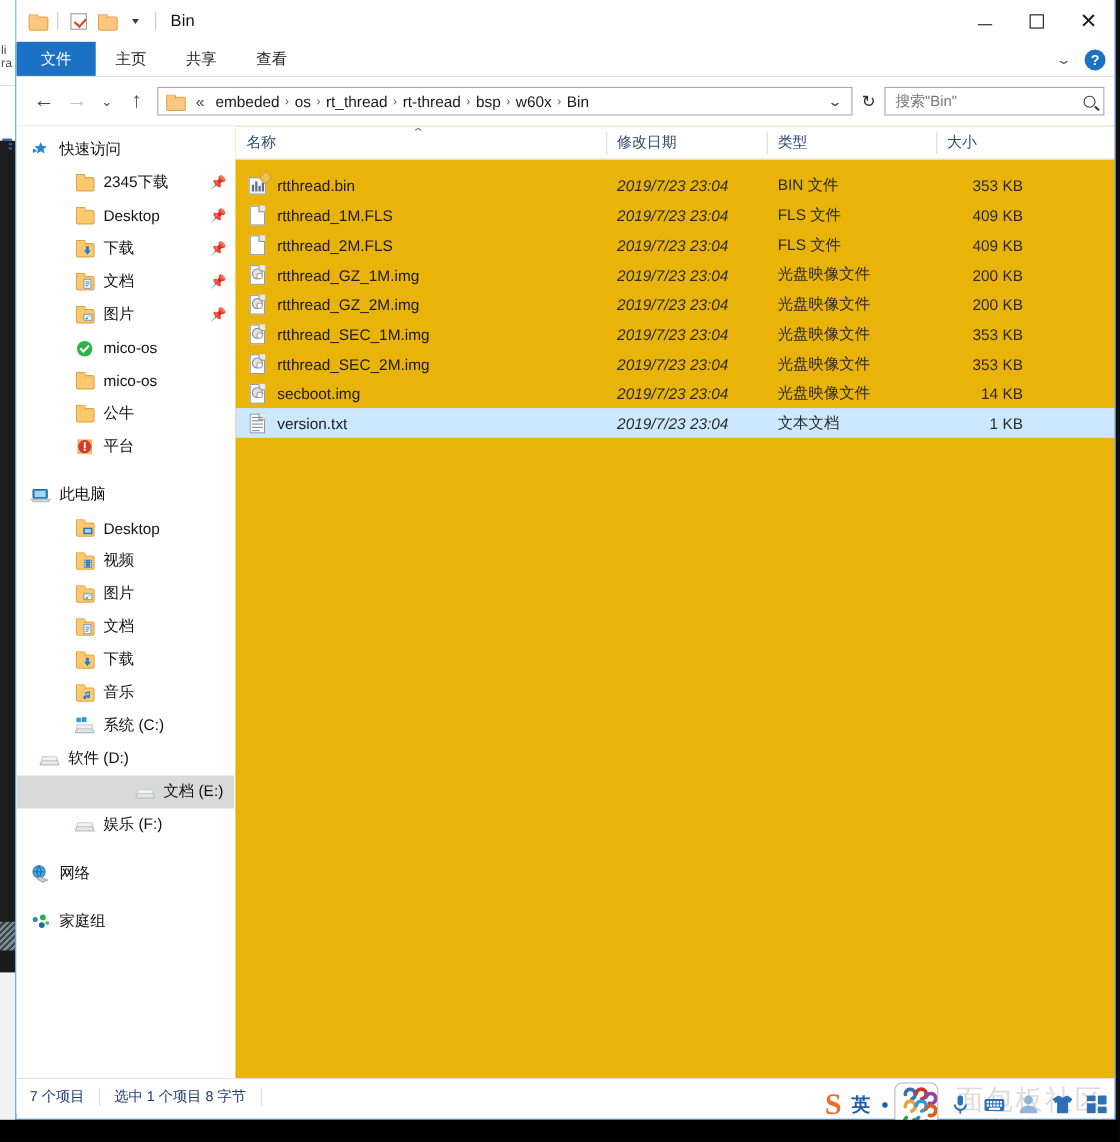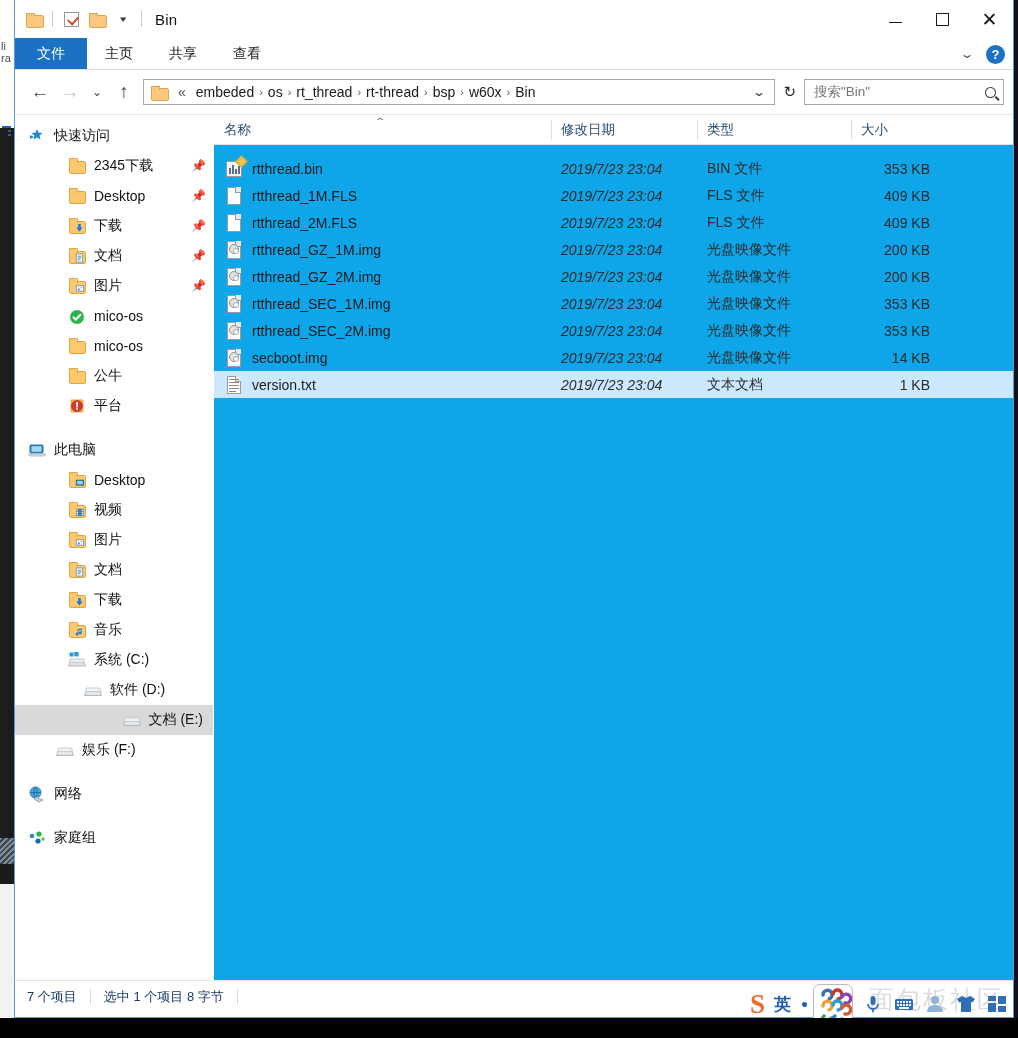--- a/index.html
+++ b/index.html
@@ -101,21 +101,21 @@
   .i-star svg, .ico svg { display:block; }
   .i-folder::before{content:"";position:absolute;left:2px;top:5px;width:15px;height:11px;
       background:#fdc86e;border:1px solid #dfa543;border-radius:0 2px 2px 2px;}
   .i-folder::after{content:"";position:absolute;left:2px;top:2px;width:7px;height:4px;
       background:#fdc86e;border:1px solid #dfa543;border-bottom:none;border-radius:1px 2px 0 0;}
   .badge { position:absolute; left:6px; top:7px; width:12px; height:10px; }
 
   .pin { position:absolute; right:10px; top:8px; width:12px; height:13px; color:#6f6f6f; font-size:12px;}
 
   
-  .listpane { flex:1; background:#0ea5e9; position:relative; }
+  .listpane { flex:1; background:#eab308; position:relative; }
   .colhdr { height: 30px; display:flex; align-items:center; border-bottom:1px solid #e2e2e2;
             background:#fff; position:relative; }
   .col { font-size:13.5px; color:#2a4a73; padding-left:10px; position:relative; height:30px;
          display:flex; align-items:center; }
   .col + .col::before{content:"";position:absolute;left:0;top:5px;width:1px;height:20px;background:#dcdcdc;}
   .col-name { width: 337px; }
   .col-date { width: 146px; }
   .col-type { width: 154px; }
   .col-size { width: 92px; }
   .sortmark { position:absolute; left:162px; top:1px; font-size:10px; color:#7a7a7a; transform: scaleX(1.5);}
@@ -433,39 +433,39 @@
           <span class="ico">
             <svg width="20" height="20" viewBox="0 0 20 20">
                 <path d="M3 12h14l1.5 4H1.5z" fill="#dfe3e7" stroke="#b4bac0"></path>
                 <rect x="3" y="9" width="14" height="3.5" fill="#eef1f3" stroke="#c6ccd2"></rect>
                 <rect x="2.5" y="2.5" width="4" height="4" fill="#2e9bd6"></rect>
                 <rect x="7.2" y="2" width="4.4" height="4.4" fill="#2e9bd6"></rect>
               </svg>
           </span>
           <span class="lbl">系统 (C:)</span>
         </div>
-        <div class="np-item" style="padding-left:68px;">
+        <div class="np-item" style="padding-left:20px;">
           <span class="ico">
             <svg width="20" height="20" viewBox="0 0 20 20">
                 <path d="M3 11h14l1.5 4.5H1.5z" fill="#e3e7ea" stroke="#b4bac0"></path>
                 <rect x="3" y="8" width="14" height="3.5" rx="1" fill="#f1f4f6" stroke="#c6ccd2"></rect>
               </svg>
           </span>
           <span class="lbl">软件 (D:)</span>
         </div>
         <div class="np-item sel" style="padding-left:52px;justify-content:flex-end;">
           <span class="ico">
             <svg width="20" height="20" viewBox="0 0 20 20">
                 <path d="M3 11h14l1.5 4.5H1.5z" fill="#e3e7ea" stroke="#b4bac0"></path>
                 <rect x="3" y="8" width="14" height="3.5" rx="1" fill="#f1f4f6" stroke="#c6ccd2"></rect>
               </svg>
           </span>
           <span class="lbl">文档 (E:)</span>
         </div>
-        <div class="np-item" style="padding-left:40px;">
+        <div class="np-item" style="padding-left:52px;">
           <span class="ico">
             <svg width="20" height="20" viewBox="0 0 20 20">
                 <path d="M3 11h14l1.5 4.5H1.5z" fill="#e3e7ea" stroke="#b4bac0"></path>
                 <rect x="3" y="8" width="14" height="3.5" rx="1" fill="#f1f4f6" stroke="#c6ccd2"></rect>
               </svg>
           </span>
           <span class="lbl">娱乐 (F:)</span>
         </div>
 
         <div class="np-gap"></div>

